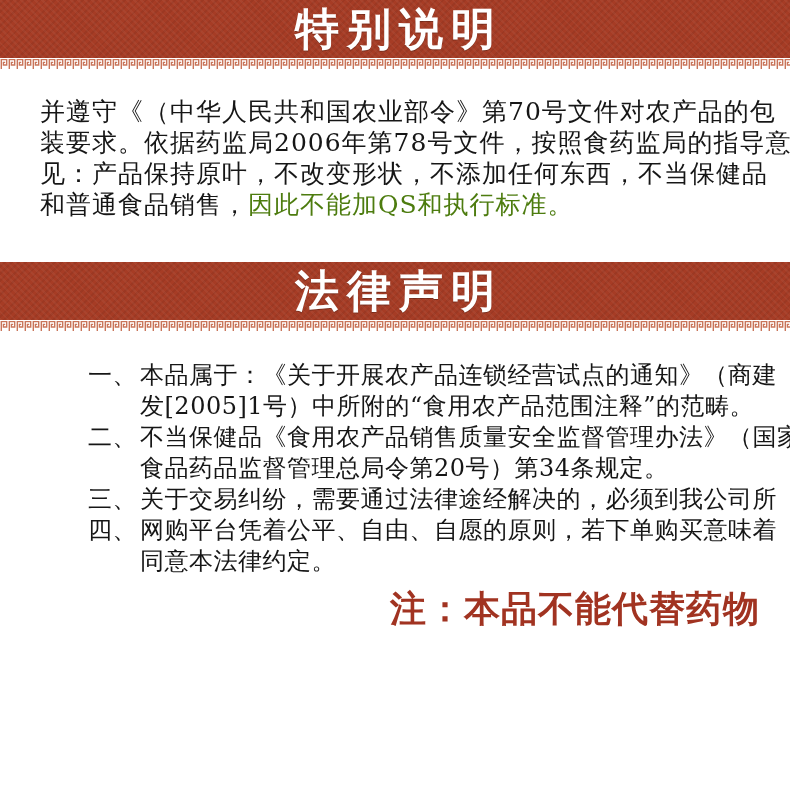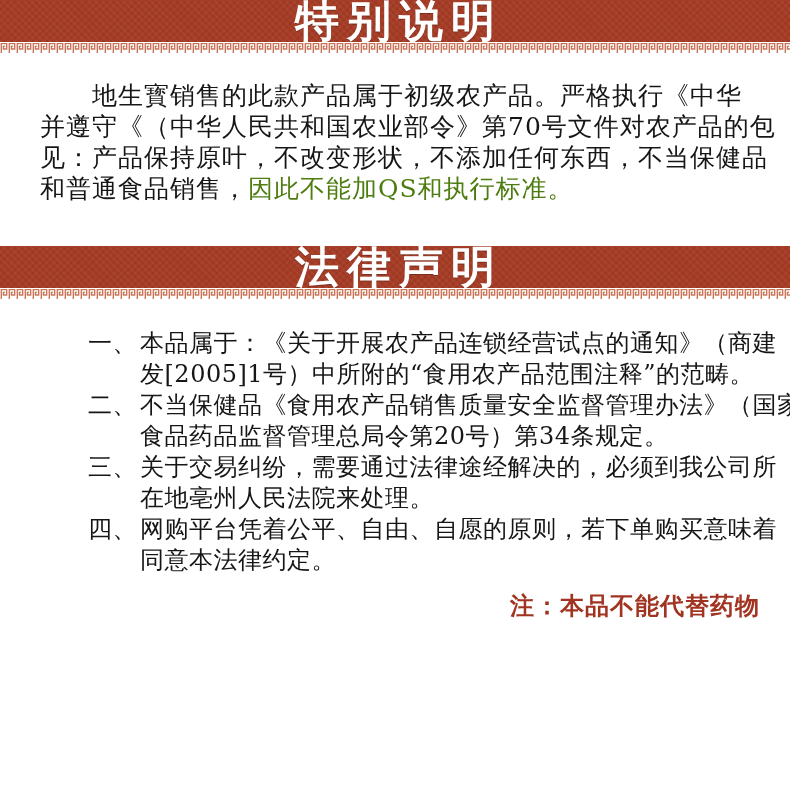--- a/index.html
+++ b/index.html
@@ -4,21 +4,21 @@
 <style>
   html, body { margin: 0; padding: 0; }
   body {
     width: 790px;
     height: 790px;
     background: #ffffff;
     overflow: hidden;
     font-family: "DejaVu Serif", "Liberation Serif", serif;
   }
   .banner {
-    height: 42px;
+    height: 58px;
     background-color: #a63c25;
     background-image:
       repeating-linear-gradient(45deg, rgba(255,255,255,0.04) 0 2px, rgba(0,0,0,0) 2px 5px),
       repeating-linear-gradient(-45deg, rgba(0,0,0,0.06) 0 2px, rgba(0,0,0,0) 2px 5px);
     display: flex;
     align-items: center;
     justify-content: center;
   }
   .banner-title {
     color: #ffffff;
@@ -51,23 +51,23 @@
   }
   .legal-item { position: relative; padding-left: 52px; }
   .item-label { position: absolute; left: 0; top: 0; }
   .item-line { white-space: nowrap; }
   .note-row {
     margin-top: 12px;
     text-align: right;
     padding-right: 30px;
   }
   .note-text {
-    font-family: Liberation Mono, monospace;
+    font-family: Liberation Sans, sans-serif;
     font-weight: bold;
-    font-size: 24px;
+    font-size: 36px;
     letter-spacing: 1px;
     color: #a13321;
     line-height: 40px;
   }
 </style>
 </head>
 <body>
 
 <div class="banner">
   <div class="banner-title">特别说明</div>
@@ -77,22 +77,22 @@
   <defs>
     <pattern id="mp1" width="8" height="12" patternUnits="userSpaceOnUse">
       <path d="M1.3,11 L1.3,1.6 L6.7,1.6 L6.7,7 L3.4,7 L3.4,4.4 L5.2,4.4" fill="none" stroke="#c9755a" stroke-width="1.4"></path>
     </pattern>
   </defs>
   <rect width="790" height="12" fill="#ffffff"></rect>
   <rect width="790" height="12" fill="url(#mp1)"></rect>
 </svg>
 
 <div class="special-body">
-    <div class="text-line indent"><span class="seg">地生寳销售的此款产品属于初级农产品。严格执行《中华</span></div>
     <div class="text-line"><span class="seg">并遵守《（中华人民共和国农业部令》第70号文件对农产品的包</span></div>
+    <div class="text-line"><span class="seg">装要求。依据药监局2006年第78号文件，按照食药监局的指导意</span></div>
     <div class="text-line"><span class="seg">见：产品保持原叶，不改变形状，不添加任何东西，不当保健品</span></div>
     <div class="text-line"><span class="seg">和普通食品销售，</span><span class="seg red">因此不能加QS和执行标准。</span></div>
   </div>
 
 <div class="banner second">
   <div class="banner-title">法律声明</div>
 </div>
 
 <svg class="meander" width="790" height="12" viewBox="0 0 790 12" preserveAspectRatio="none" xmlns="http://www.w3.org/2000/svg">
   <defs>
@@ -111,21 +111,20 @@
       <div class="item-line">发[2005]1号）中所附的“食用农产品范围注释”的范畴。</div>
     </div>
     <div class="legal-item">
       <span class="item-label">二、</span>
       <div class="item-line">不当保健品《食用农产品销售质量安全监督管理办法》（国家</div>
       <div class="item-line">食品药品监督管理总局令第20号）第34条规定。</div>
     </div>
     <div class="legal-item">
       <span class="item-label">三、</span>
       <div class="item-line">关于交易纠纷，需要通过法律途经解决的，必须到我公司所</div>
-      <div class="item-line">在地亳州人民法院来处理。</div>
     </div>
     <div class="legal-item">
       <span class="item-label">四、</span>
       <div class="item-line">网购平台凭着公平、自由、自愿的原则，若下单购买意味着</div>
       <div class="item-line">同意本法律约定。</div>
     </div>
   </div>
 
 <div class="note-row">
   <span class="note-text">注：本品不能代替药物</span>

